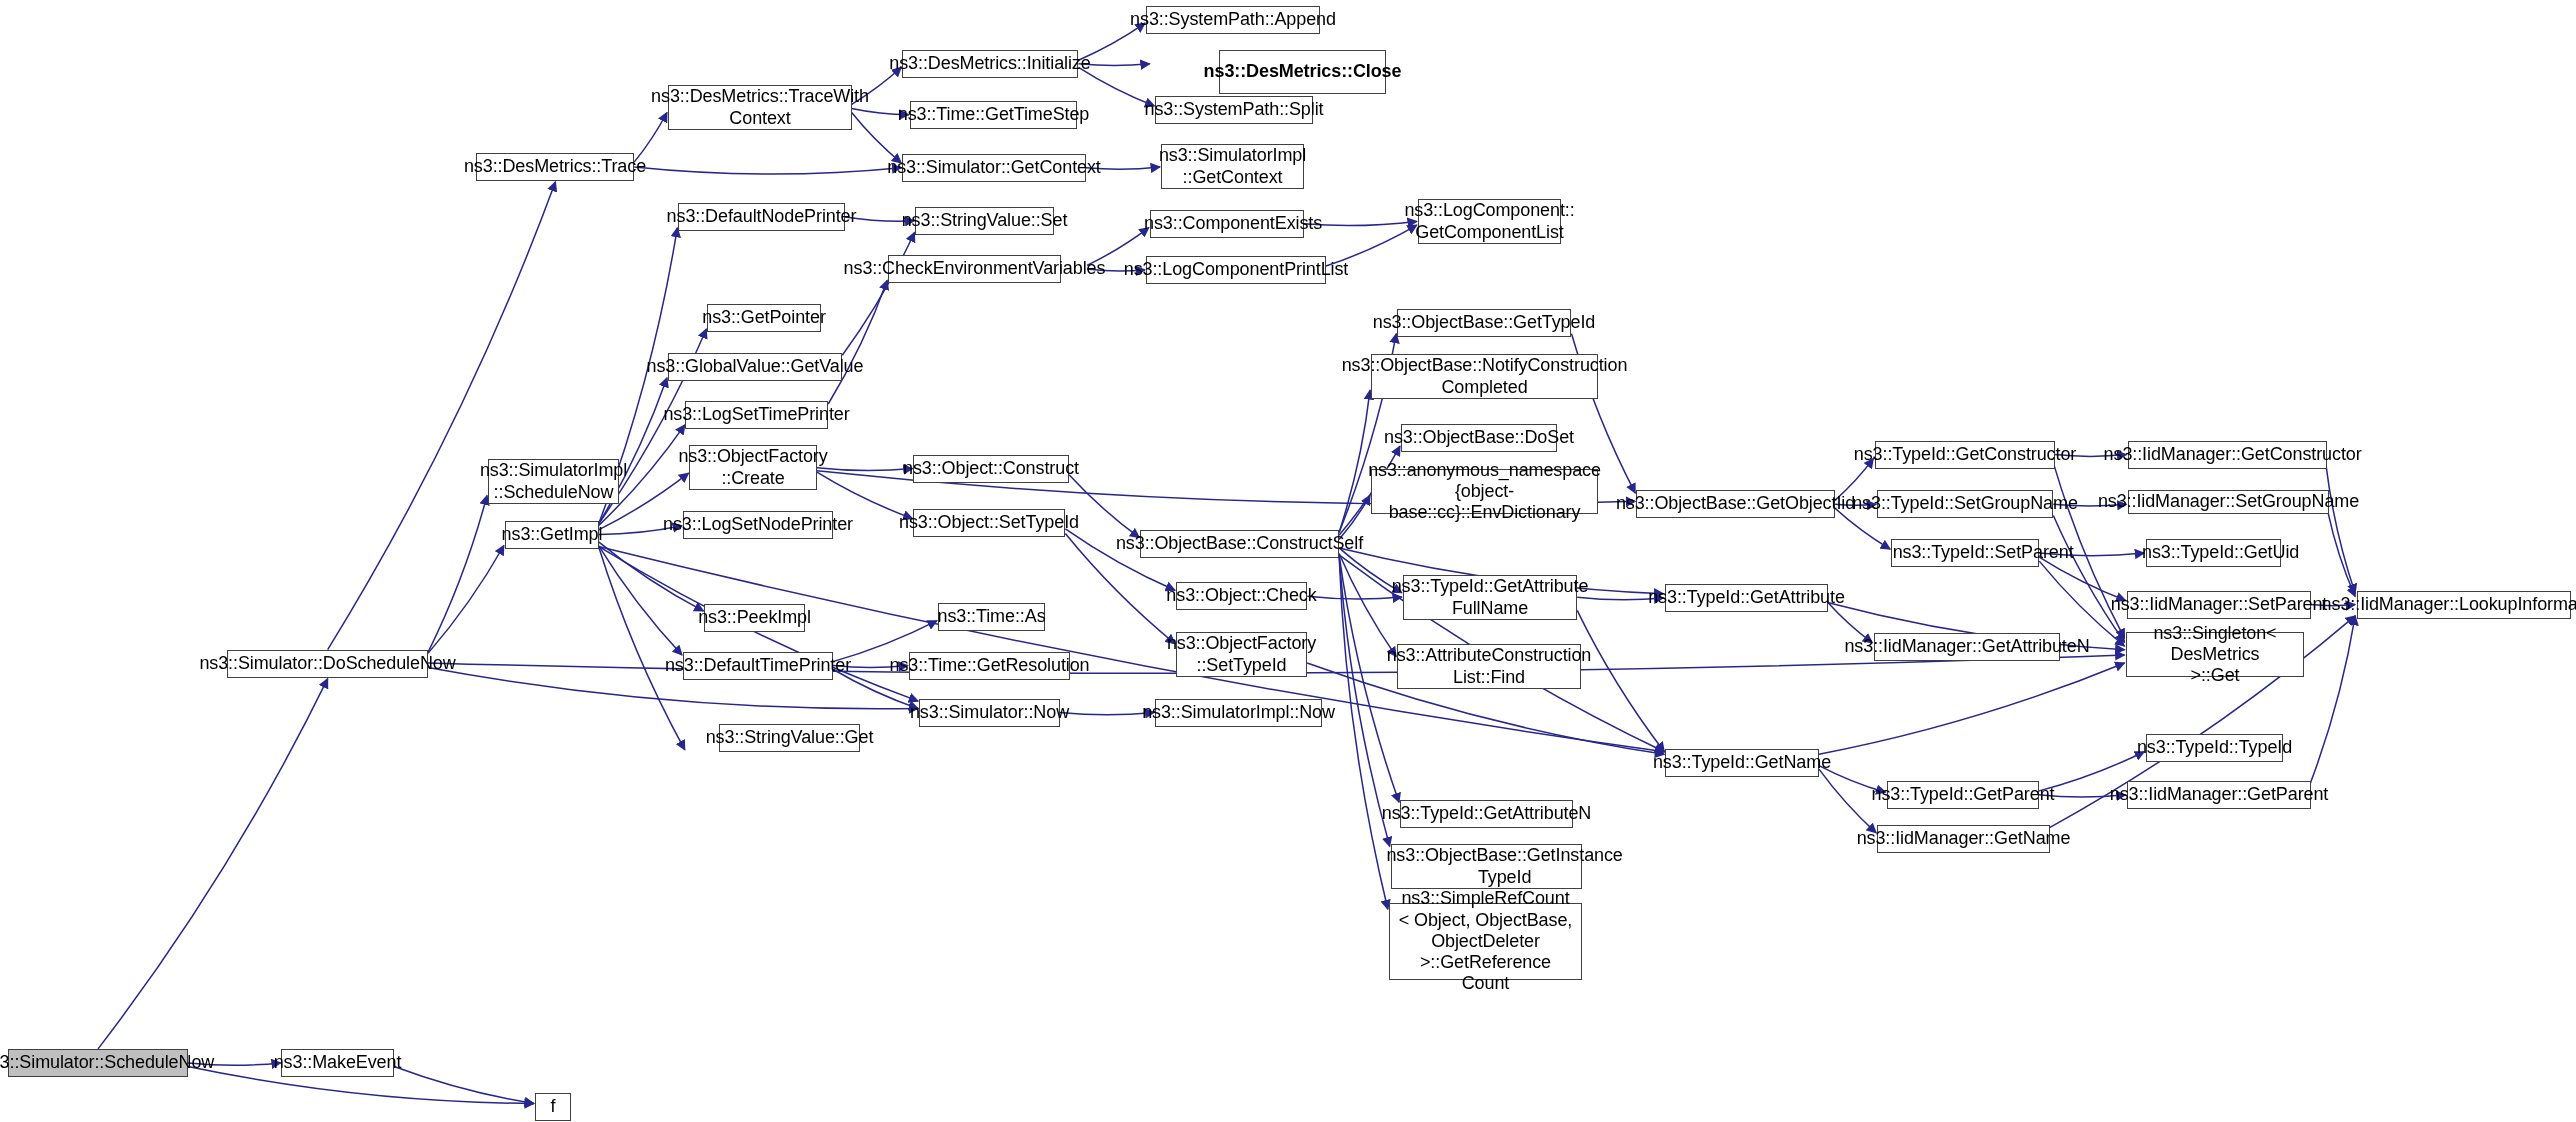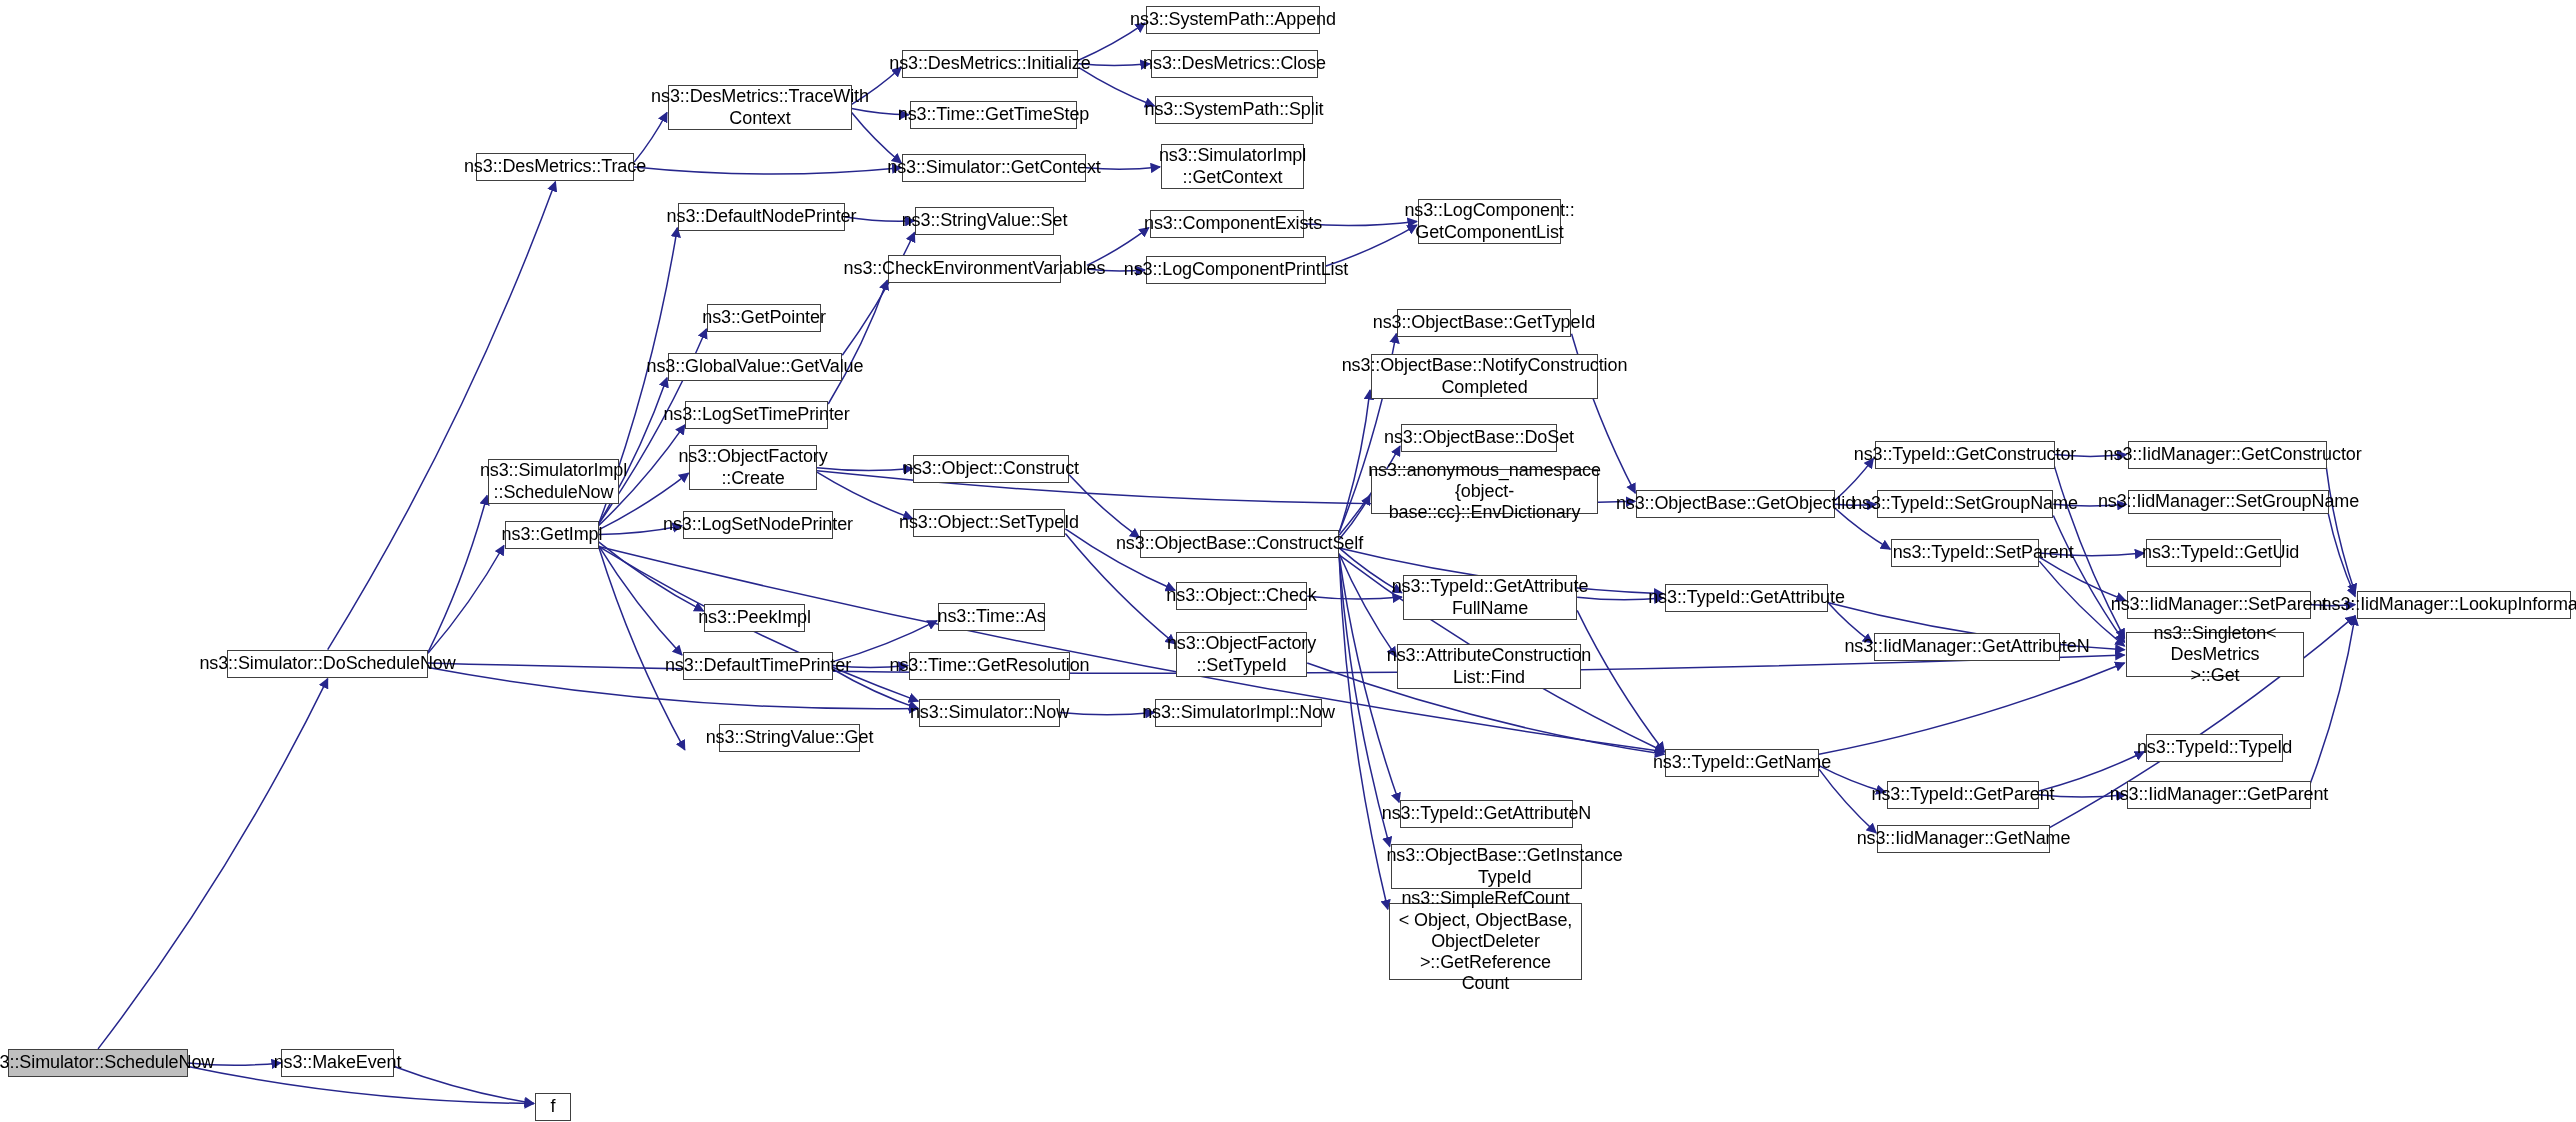--- a/index.html
+++ b/index.html
@@ -146,21 +146,21 @@
       <div class="node" style="left: 535px; top: 1093px; width: 36px; height: 28px;">f</div>
       <div class="node" style="left: 227px; top: 650px; width: 201px; height: 28px;">ns3::Simulator::DoScheduleNow</div>
       <div class="node" style="left: 488px; top: 459px; width: 131px; height: 45px;">ns3::SimulatorImpl
 ::ScheduleNow</div>
       <div class="node" style="left: 505px; top: 521px; width: 94px; height: 28px;">ns3::GetImpl</div>
       <div class="node" style="left: 476px; top: 153px; width: 158px; height: 28px;">ns3::DesMetrics::Trace</div>
       <div class="node" style="left: 668px; top: 85px; width: 184px; height: 45px;">ns3::DesMetrics::TraceWith
 Context</div>
       <div class="node" style="left: 902px; top: 50px; width: 176px; height: 28px;">ns3::DesMetrics::Initialize</div>
       <div class="node" style="left: 1146px; top: 5.6px; width: 174px; height: 28px;">ns3::SystemPath::Append</div>
-      <div class="node" style="left: 1151px; top: 50px; width: 167px; height: 28px;">ns3::DesMetrics::Close</div>
+      <div class="node" style="left: 1219px; top: 50px; width: 167px; height: 44px; font-weight: bold;">ns3::DesMetrics::Close</div>
       <div class="node" style="left: 1155px; top: 96px; width: 158px; height: 28px;">ns3::SystemPath::Split</div>
       <div class="node" style="left: 910px; top: 101px; width: 167px; height: 28px;">ns3::Time::GetTimeStep</div>
       <div class="node" style="left: 902px; top: 154px; width: 184px; height: 28px;">ns3::Simulator::GetContext</div>
       <div class="node" style="left: 1161px; top: 144px; width: 143px; height: 45px;">ns3::SimulatorImpl
 ::GetContext</div>
       <div class="node" style="left: 678px; top: 203px; width: 167px; height: 28px;">ns3::DefaultNodePrinter</div>
       <div class="node" style="left: 915px; top: 207px; width: 139px; height: 28px;">ns3::StringValue::Set</div>
       <div class="node" style="left: 1150px; top: 210px; width: 154px; height: 28px; padding-left: 16px;">ns3::ComponentExists</div>
       <div class="node" style="left: 1418px; top: 199px; width: 143px; height: 45px;">ns3::LogComponent::
 GetComponentList</div>

